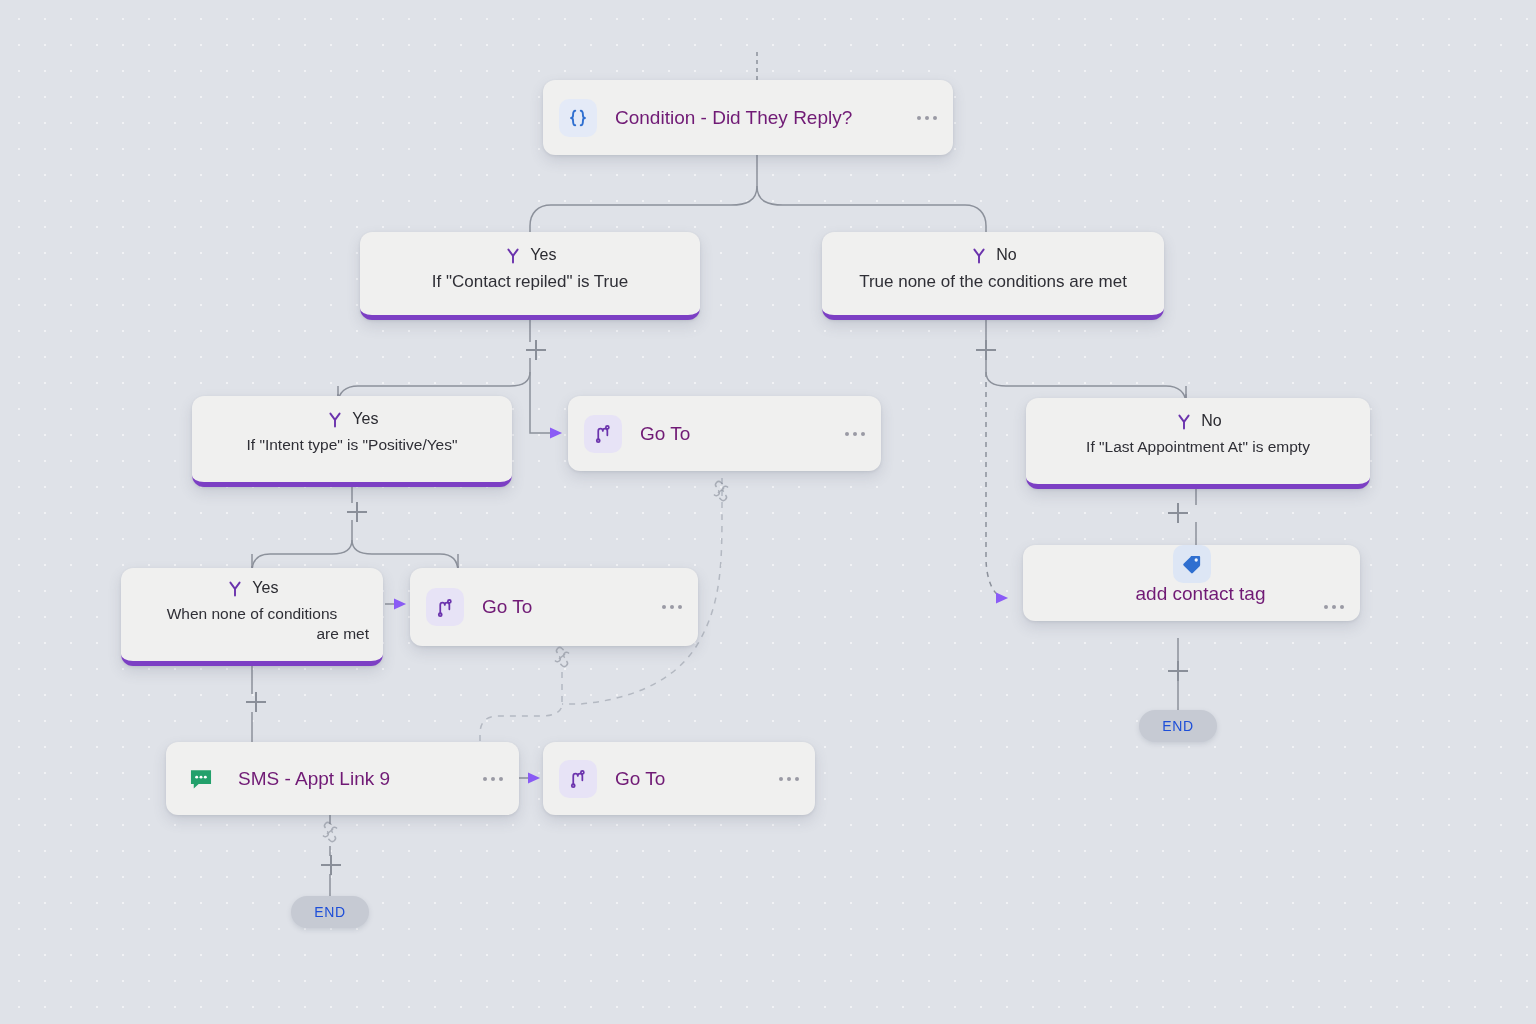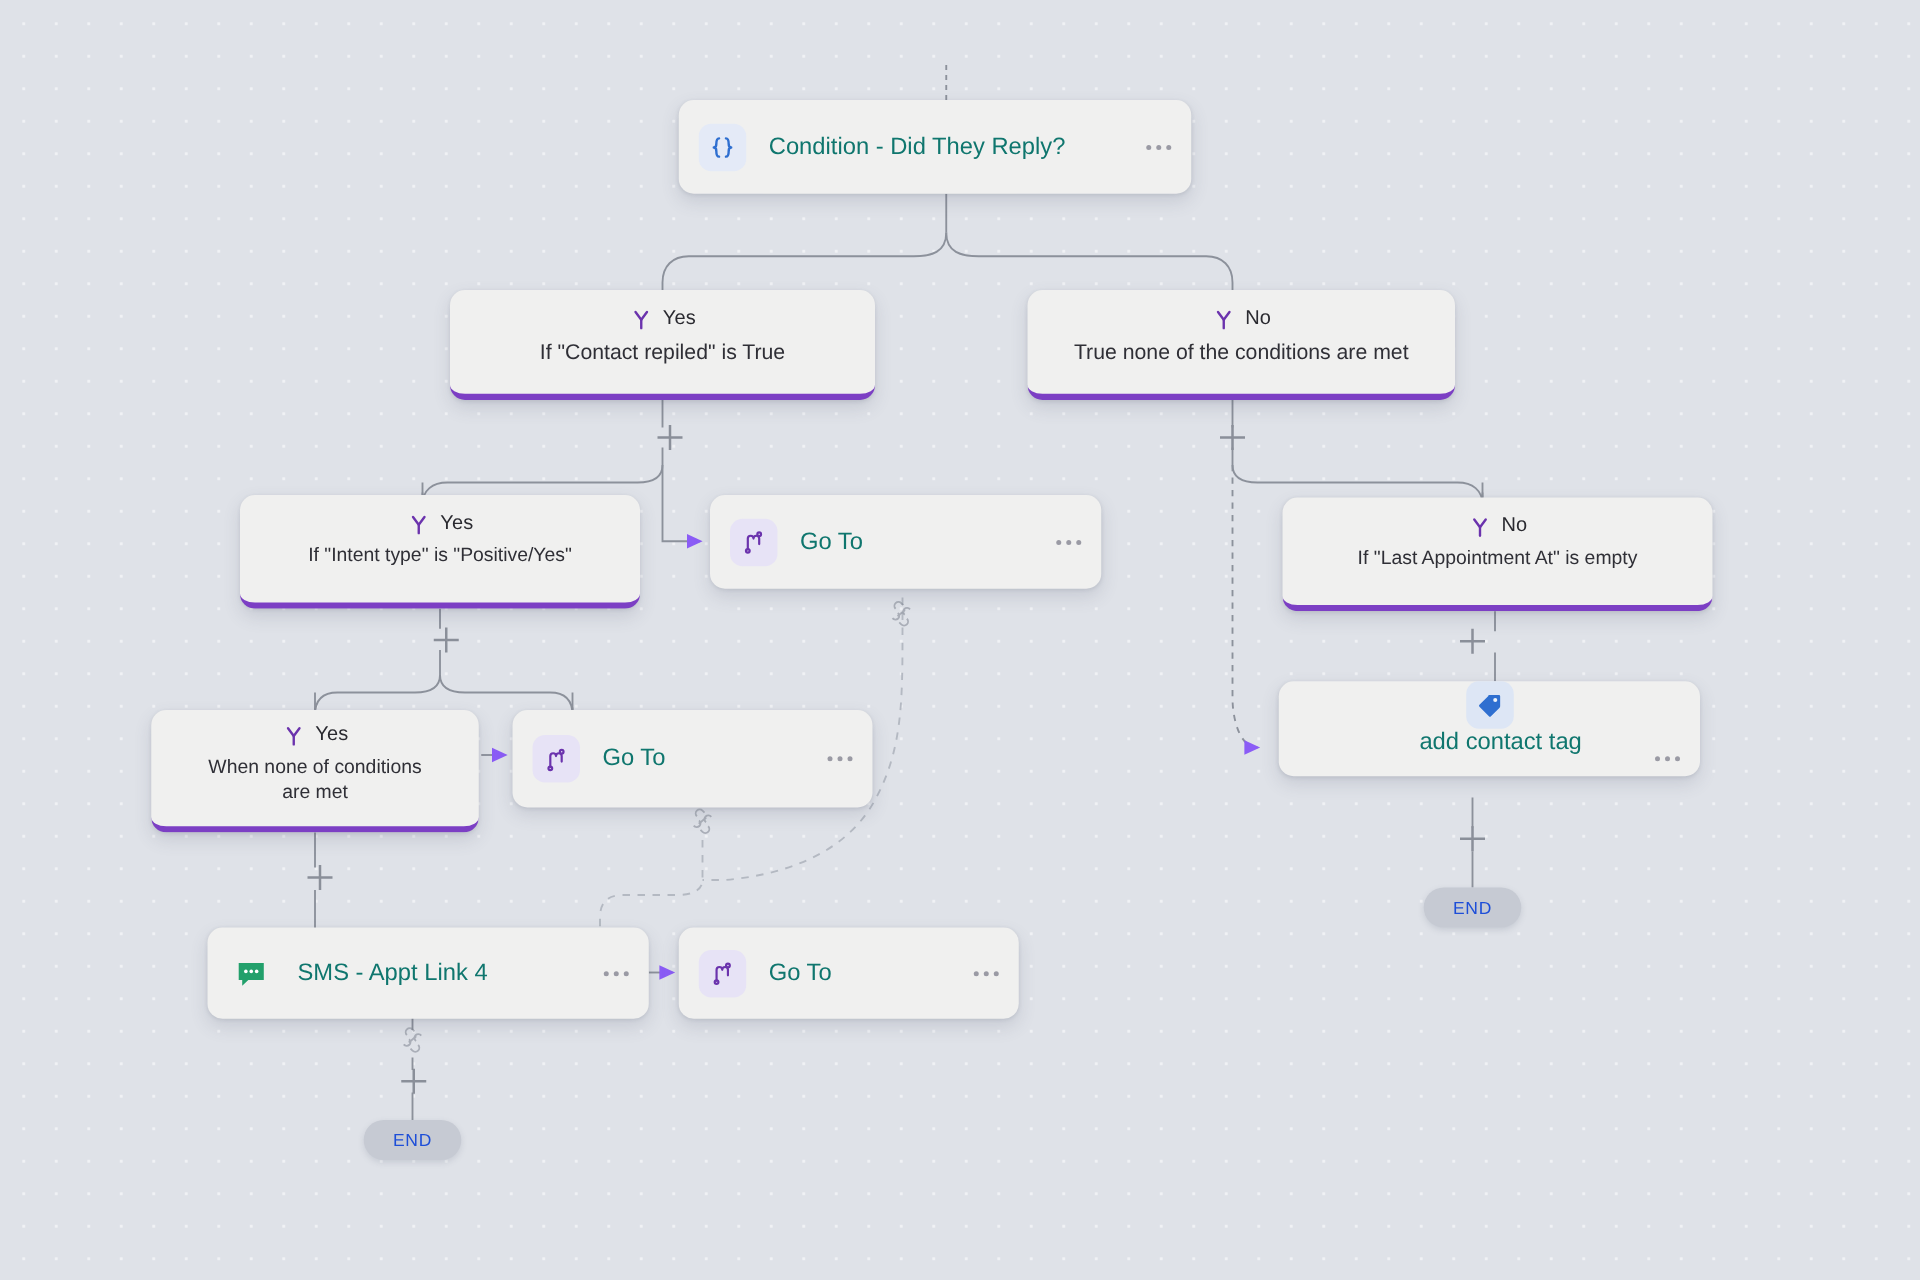--- a/index.html
+++ b/index.html
@@ -49,21 +49,21 @@
   .act { display: flex; align-items: center; padding: 0 16px; }
   .tile {
     width: 38px; height: 38px; border-radius: 10px; flex: none;
     display: flex; align-items: center; justify-content: center;
   }
   .tile.goto { background: #e7e3f6; }
   .tile.tag  { background: #dde6f5; }
   .tile.sms  { background: transparent; }
   .tile.cond2{ background: #e4eaf7; }
   .act .title {
-    font-size: 19px; color: #0f766e; margin-left: 18px; white-space: nowrap; text-align: right;
+    font-size: 19px; color: #701a75; margin-left: 18px; white-space: nowrap; text-align: right;
   }
   .dots {
     margin-left: auto; display: flex; gap: 4px; align-items: center;
     padding-left: 14px;
   }
   .dots i { width: 4px; height: 4px; border-radius: 50%; background: #9a9aa4; display: block; }
 
   
   .plus {
     position: absolute; width: 20px; height: 20px;
@@ -228,21 +228,21 @@
     <div class="branchrow">
       <span class="forkicon">
         <svg width="20" height="20" viewBox="0 0 24 24" fill="none" stroke="#6b33ad" stroke-width="2.3" stroke-linecap="round" stroke-linejoin="round">
           <path d="M12 21 L12 13 L6.5 5.5"></path>
             <path d="M12 13 L17.5 5.5"></path>
         </svg>
       </span>
       <span>Yes</span>
     </div>
     <div class="desc small">When none of conditions</div>
-    <div class="desc small" style="margin-top:0;">are met</div>
+    <div class="desc small" style="margin-top:0;text-align:right;">are met</div>
   </div>
 
   <div class="node act" style="left:568px; top:396px; width:313px; height:75px;">
     <span class="tile goto">
       <svg width="21" height="21" viewBox="0 0 24 24" fill="none" stroke="#6b33ad" stroke-width="2" stroke-linecap="round" stroke-linejoin="round">
         <path d="M6 19 L6 9 A2.6 2.6 0 0 1 11.2 9 A2.6 2.6 0 0 1 16.4 9 L16.4 14"></path>
         <circle cx="6" cy="20.2" r="1.7"></circle>
           <circle cx="16.4" cy="5" r="1.7"></circle>
       </svg>
     </span>
@@ -288,21 +288,21 @@
 
   <div class="node act" style="left:166px; top:742px; width:353px; height:73px;">
     <span class="tile sms">
       <svg width="28" height="28" viewBox="0 0 24 24">
         <path d="M3.4 4.6 h17.2 v11.6 h-10.6 l-4.2 4 v-4 h-2.4 z" fill="#22a06b"></path>
         <circle cx="8.3" cy="10.4" r="1.25" fill="#ffffff"></circle>
         <circle cx="12" cy="10.4" r="1.25" fill="#ffffff"></circle>
         <circle cx="15.7" cy="10.4" r="1.25" fill="#ffffff"></circle>
       </svg>
     </span>
-    <span class="title">SMS - Appt Link 4</span>
+    <span class="title">SMS - Appt Link 9</span>
     <span class="dots">
         <i></i>
         <i></i>
         <i></i>
       </span>
   </div>
 
   <div class="node act" style="left:1023px; top:545px; width:337px; height:76px;flex-direction:column;">
     <span class="tile tag">
       <svg width="23" height="23" viewBox="0 0 24 24">

